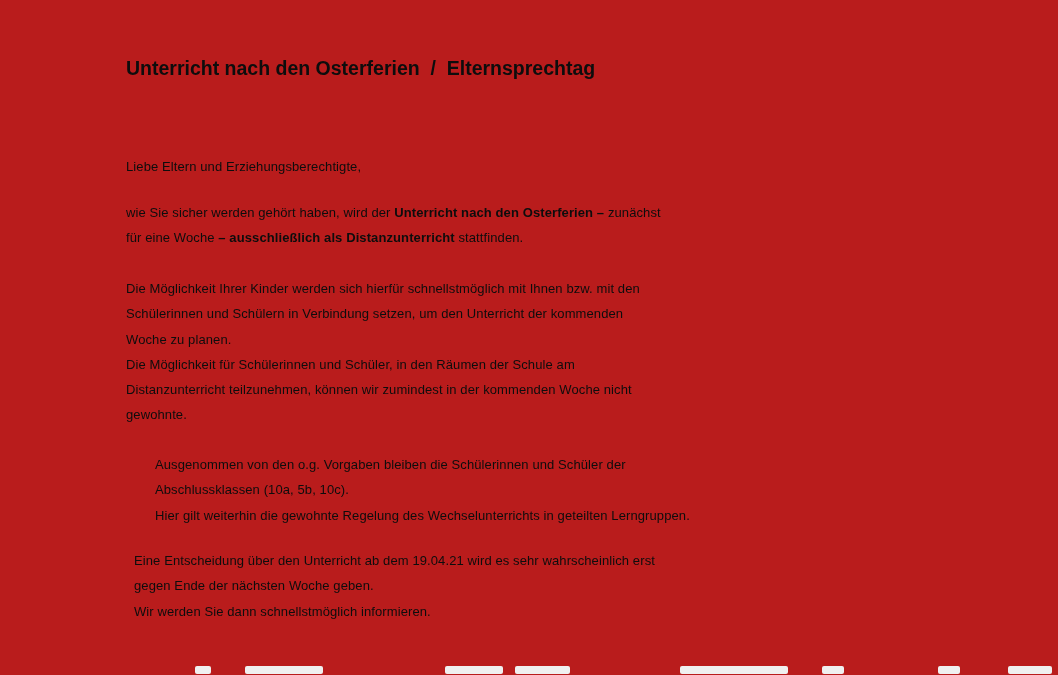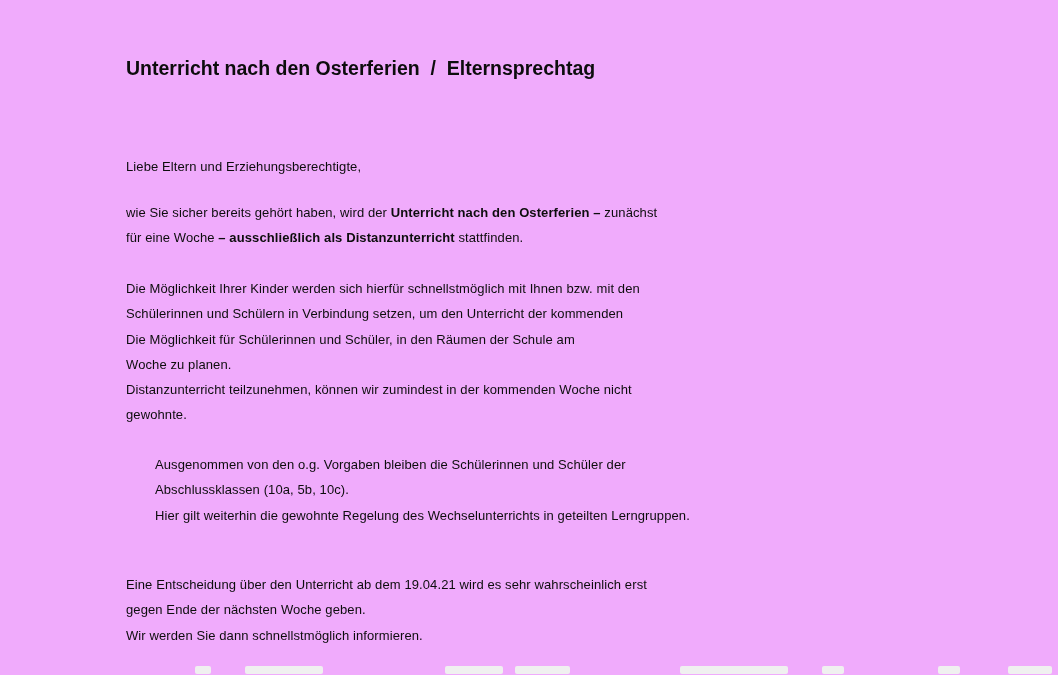--- a/index.html
+++ b/index.html
@@ -38,55 +38,55 @@
     left: 126px;
     top: 154px;
   }
   .block {
     position: absolute;
     left: 126px;
   }
   .block-0 { top: 200px; }
   .block-1 { top: 276px; }
   .block-2 { top: 452px; margin-left: 29px; }
-  .block-3 { top: 572px; }
+  .block-3 { top: 548px; margin-left: 8px; }
   #truncated-line {
     position: absolute;
     left: 0;
     top: 664px;
     width: 1058px;
     height: 11px;
   }
   .smudge {
     position: absolute;
     top: 2px;
     height: 8px;
     background: #f0f0f0;
     border-radius: 2px;
   }
 </style>
 </head>
 <body>
 
-<div id="page" style="background: #f0abfc; color: rgb(13, 13, 13);">
+<div id="page" style="background: #b91c1c; color: rgb(13, 13, 13);">
 
   <div id="doc-title" class="title-text">Unterricht nach den Osterferien  /  Elternsprechtag</div>
 
   <div id="greeting" class="line">Liebe Eltern und Erziehungsberechtigte,</div>
 
   <div id="blocks-root">
       <div class="block block-0">
-        <div class="line"><span>wie Sie sicher bereits gehört haben, wird der </span><span class="bold">Unterricht nach den Osterferien –</span><span> zunächst</span></div>
+        <div class="line"><span>wie Sie sicher werden gehört haben, wird der </span><span class="bold">Unterricht nach den Osterferien –</span><span> zunächst</span></div>
         <div class="line"><span>für eine Woche </span><span class="bold">– ausschließlich als Distanzunterricht</span><span> stattfinden.</span></div>
       </div>
       <div class="block block-1">
         <div class="line"><span>Die Möglichkeit Ihrer Kinder werden sich hierfür schnellstmöglich mit Ihnen bzw. mit den</span></div>
         <div class="line"><span>Schülerinnen und Schülern in Verbindung setzen, um den Unterricht der kommenden</span></div>
+        <div class="line"><span>Woche zu planen.</span></div>
         <div class="line"><span>Die Möglichkeit für Schülerinnen und Schüler, in den Räumen der Schule am</span></div>
-        <div class="line"><span>Woche zu planen.</span></div>
         <div class="line"><span>Distanzunterricht teilzunehmen, können wir zumindest in der kommenden Woche nicht</span></div>
         <div class="line"><span>gewohnte.</span></div>
       </div>
       <div class="block block-2">
         <div class="line"><span>Ausgenommen von den o.g. Vorgaben bleiben die Schülerinnen und Schüler der</span></div>
         <div class="line"><span>Abschlussklassen (10a, 5b, 10c).</span></div>
         <div class="line"><span>Hier gilt weiterhin die gewohnte Regelung des Wechselunterrichts in geteilten Lerngruppen.</span></div>
       </div>
       <div class="block block-3">
         <div class="line"><span>Eine Entscheidung über den Unterricht ab dem 19.04.21 wird es sehr wahrscheinlich erst</span></div>

